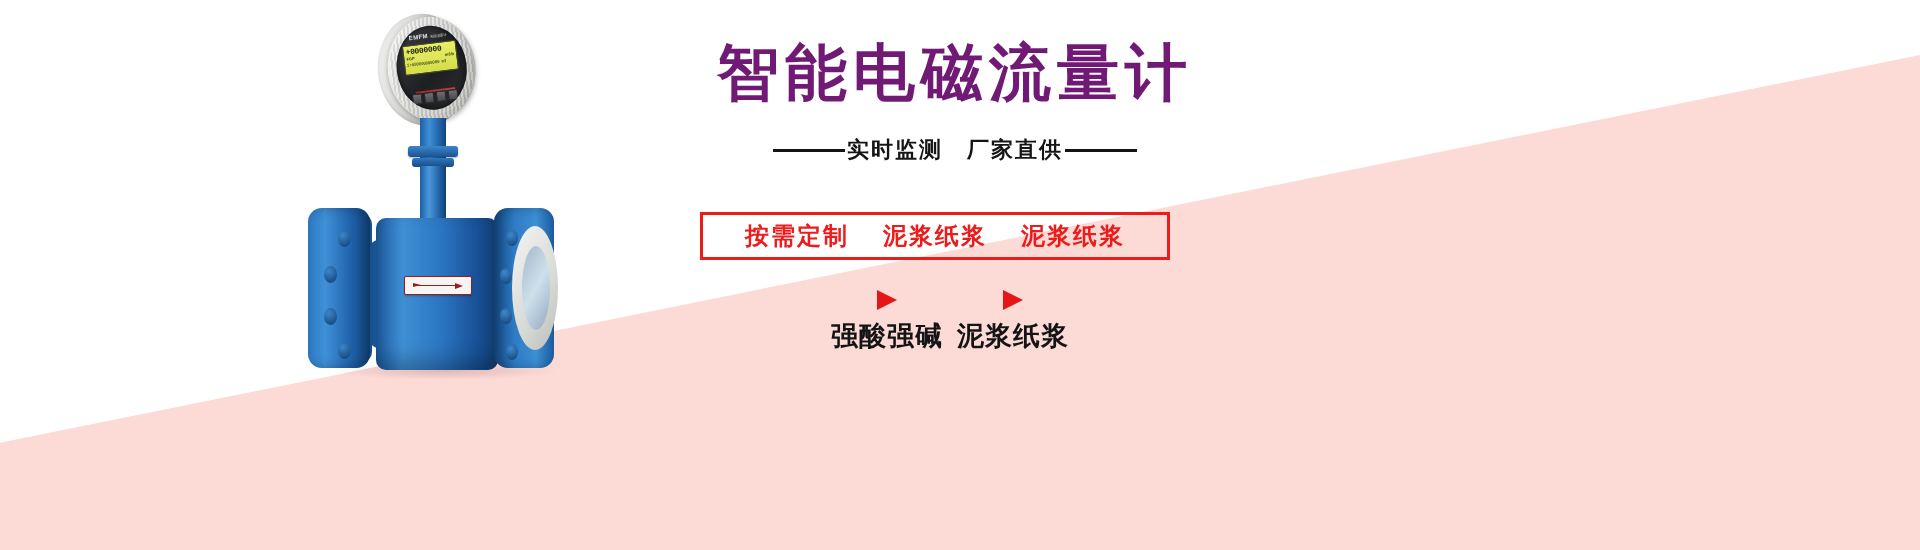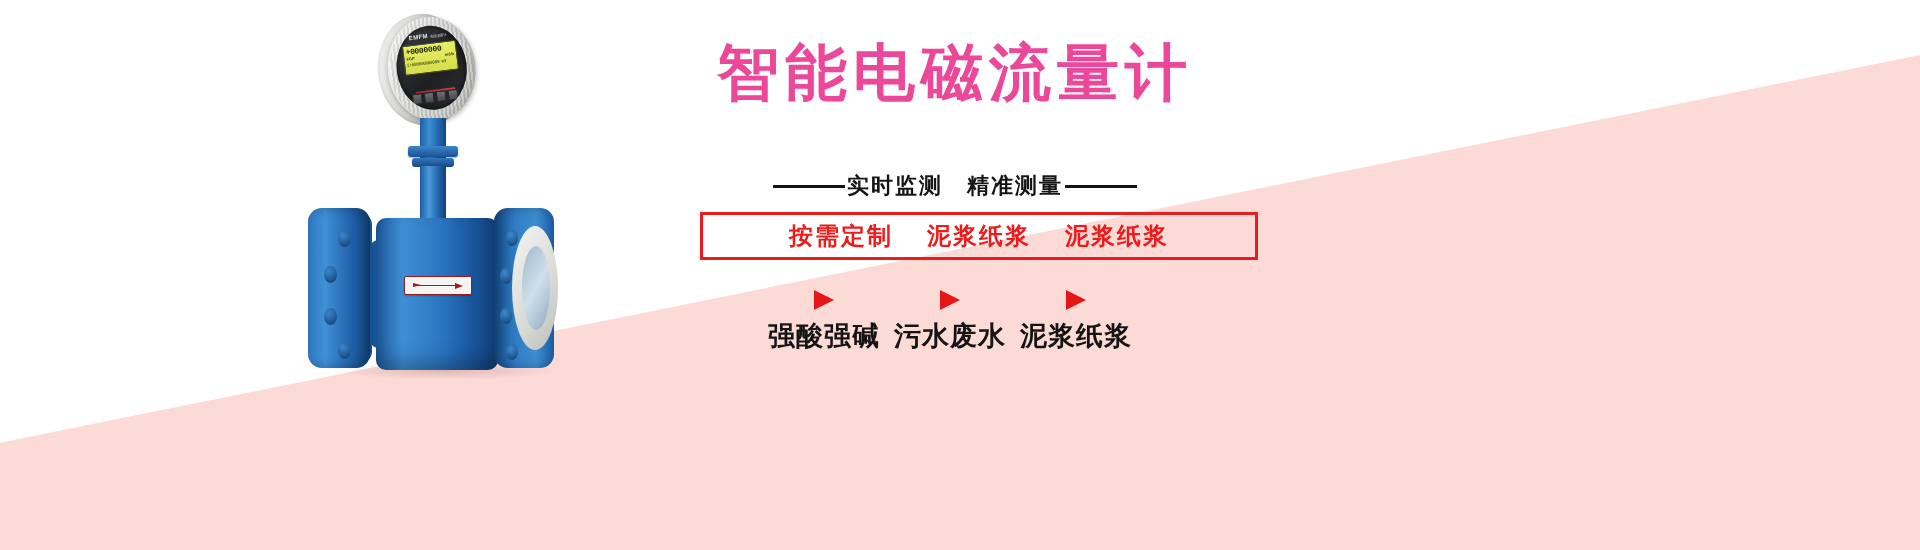--- a/index.html
+++ b/index.html
@@ -134,34 +134,34 @@
 
   
   .shadow{position:absolute;left:30px;top:362px;width:230px;height:18px;border-radius:50%;
     background:radial-gradient(ellipse at center,rgba(120,60,60,.22),rgba(120,60,60,0) 70%);}
 
   
   .content{position:absolute;left:600px;top:0;width:700px;height:550px;z-index:3;}
 
   .title{
     position:absolute;left:75px;top:42px;width:560px;text-align:center;
-    font-size:62px;font-weight:bold;color:#ec4899;letter-spacing:6px;
+    font-size:62px;font-weight:bold;color:#701a75;letter-spacing:6px;
     font-family:Liberation Sans, sans-serif;line-height:1;
     white-space:nowrap;
   }
 
   .subline{
     position:absolute;left:60px;top:135px;width:590px;
-    display:flex;align-items:center;justify-content:center;gap:2px;margin-top:36px;
+    display:flex;align-items:center;justify-content:center;gap:2px;
   }
   .rule{width:72px;height:3px;background:#141414;}
   .subtext{display:flex;gap:24px;font-size:22px;font-weight:bold;color:#151515;letter-spacing:2px;}
 
   .redbox{
-    position:absolute;left:100px;top:212px;width:558px;height:48px;
+    position:absolute;left:100px;top:212px;width:470px;height:48px;
     border:3px solid #ec1c1c;box-sizing:border-box;
     display:flex;align-items:center;justify-content:center;gap:34px;
     background:transparent;
   }
   .redbox span{font-size:24px;font-weight:bold;color:#ec1c1c;letter-spacing:2px;}
 
   .bullets{
     position:absolute;left:0px;top:290px;width:700px;
     display:flex;align-items:center;justify-content:center;gap:14px;
   }
@@ -245,40 +245,36 @@
   </div>
 
   <div class="content">
 
     <div class="title">智能电磁流量计</div>
 
     <div class="subline">
       <div class="rule"></div>
       <div class="subtext">
         <span>实时监测</span>
-        <span>精准测量</span>
+        <span>厂家直供</span>
       </div>
       <div class="rule"></div>
     </div>
 
     <div class="redbox">
       <span>按需定制</span>
       <span>泥浆纸浆</span>
       <span>泥浆纸浆</span>
     </div>
 
     <div class="bullets">
       <div class="bullet">
         <div class="tri"></div>
         <div class="btext">强酸强碱</div>
       </div>
       <div class="bullet">
         <div class="tri"></div>
-        <div class="btext">污水废水</div>
-      </div>
-      <div class="bullet">
-        <div class="tri"></div>
         <div class="btext">泥浆纸浆</div>
       </div>
     </div>
 
   </div>
 </div>
 
 </body></html>

